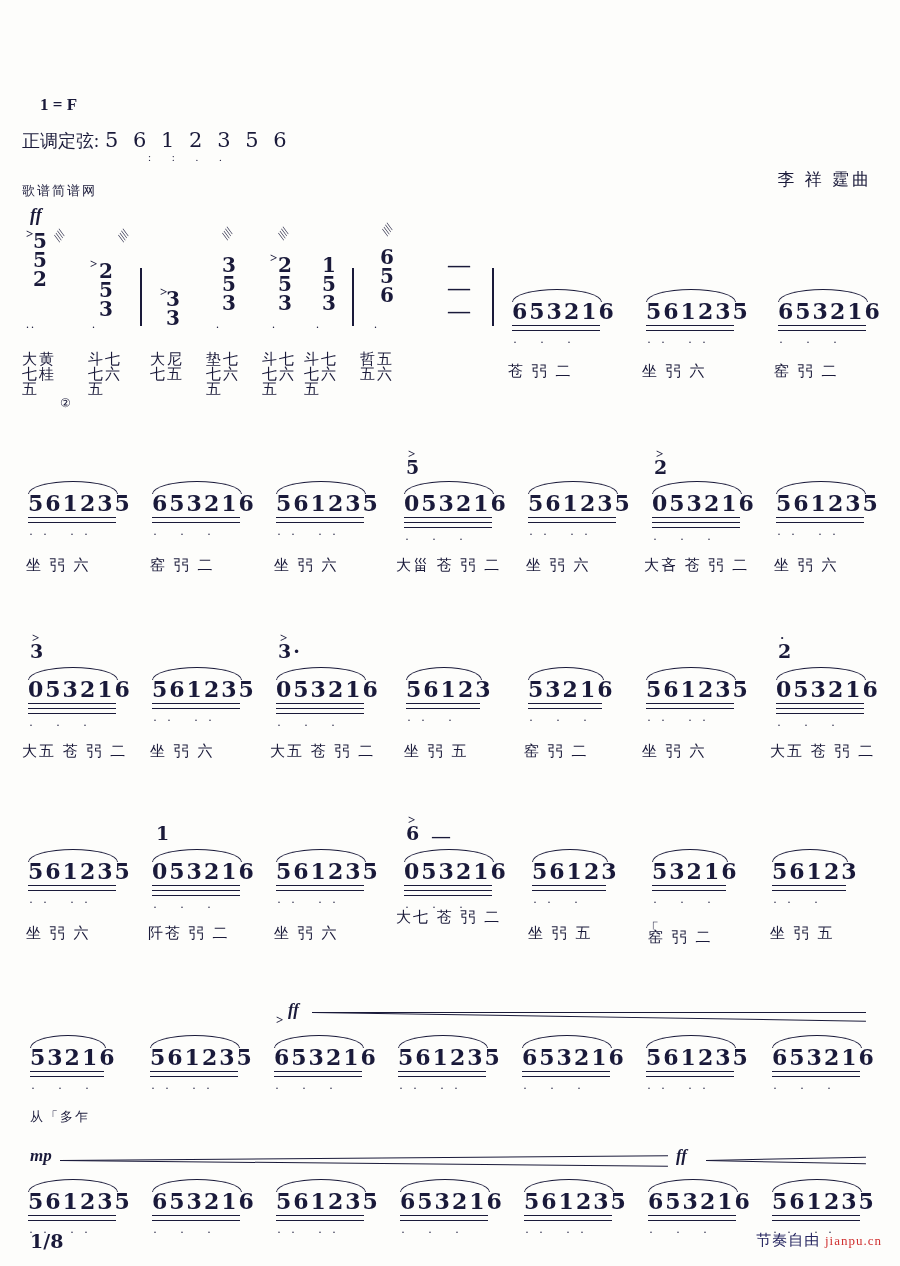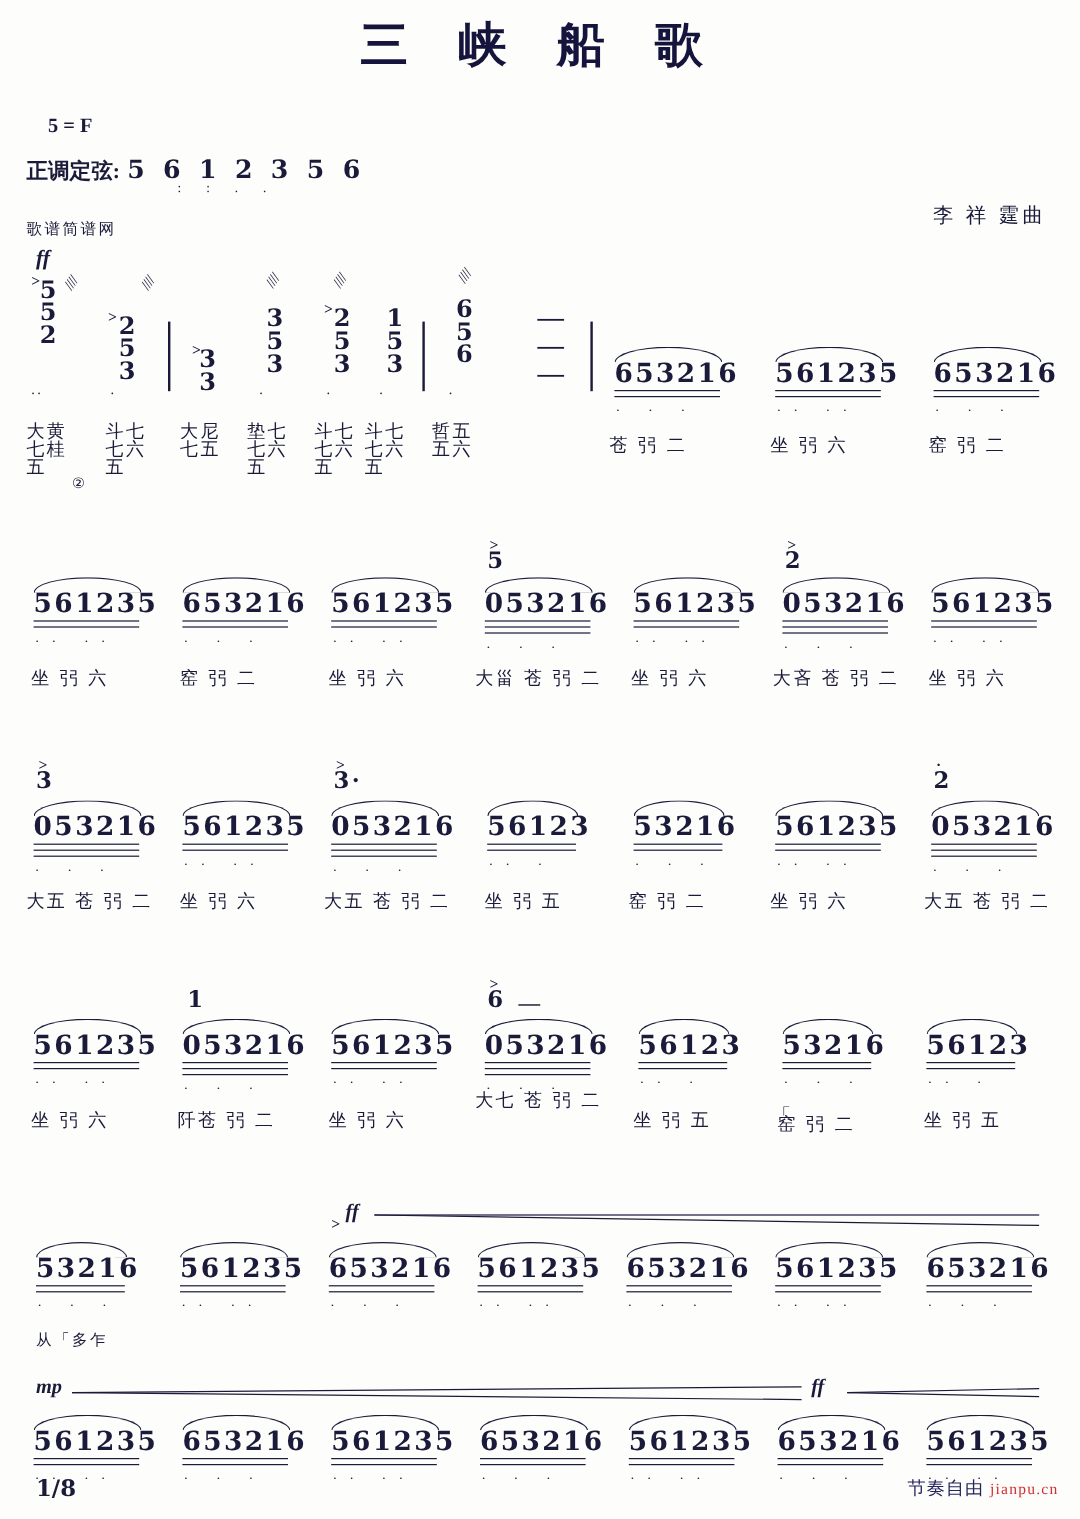--- a/index.html
+++ b/index.html
@@ -25,21 +25,21 @@
   }
 
   
   .key-line{
     position:absolute;left:40px;top:95px;
     font-size:17px;font-weight:bold;
     font-family:"Liberation Serif", serif;
   }
   .tuning-line{
     position:absolute;left:22px;top:128px;
-    font-size:18px;font-weight:bold;
+    font-size:18px;font-weight:normal;
   }
   .tuning-line .nums{
     font-size:21px;letter-spacing:4px;margin-left:6px;
     font-family:"DejaVu Serif", serif;
   }
   .tuning-dots{
     position:absolute;left:148px;top:151px;
     font-size:11px;letter-spacing:9px;
   }
   .composer{
@@ -143,23 +143,22 @@
   .circ{
     position:absolute;
     font-size:12px;
   }
 </style>
 </head>
 <body>
 
 <div class="page">
 
-  <div class="title">三 峡 船 歌</div>
-
-  <div class="key-line">5 = F</div>
+
+  <div class="key-line">1 = F</div>
 
   <div class="tuning-line">
     <span>正调定弦:</span><span class="nums">5 6 1 2 3 5 6</span>
   </div>
   <div class="tuning-dots">: :   . .</div>
 
   <div class="composer">李 祥 霆曲</div>
   <div class="tempo-mark">歌谱简谱网</div>
   <div class="dyn-ff-top">ff</div>
 

